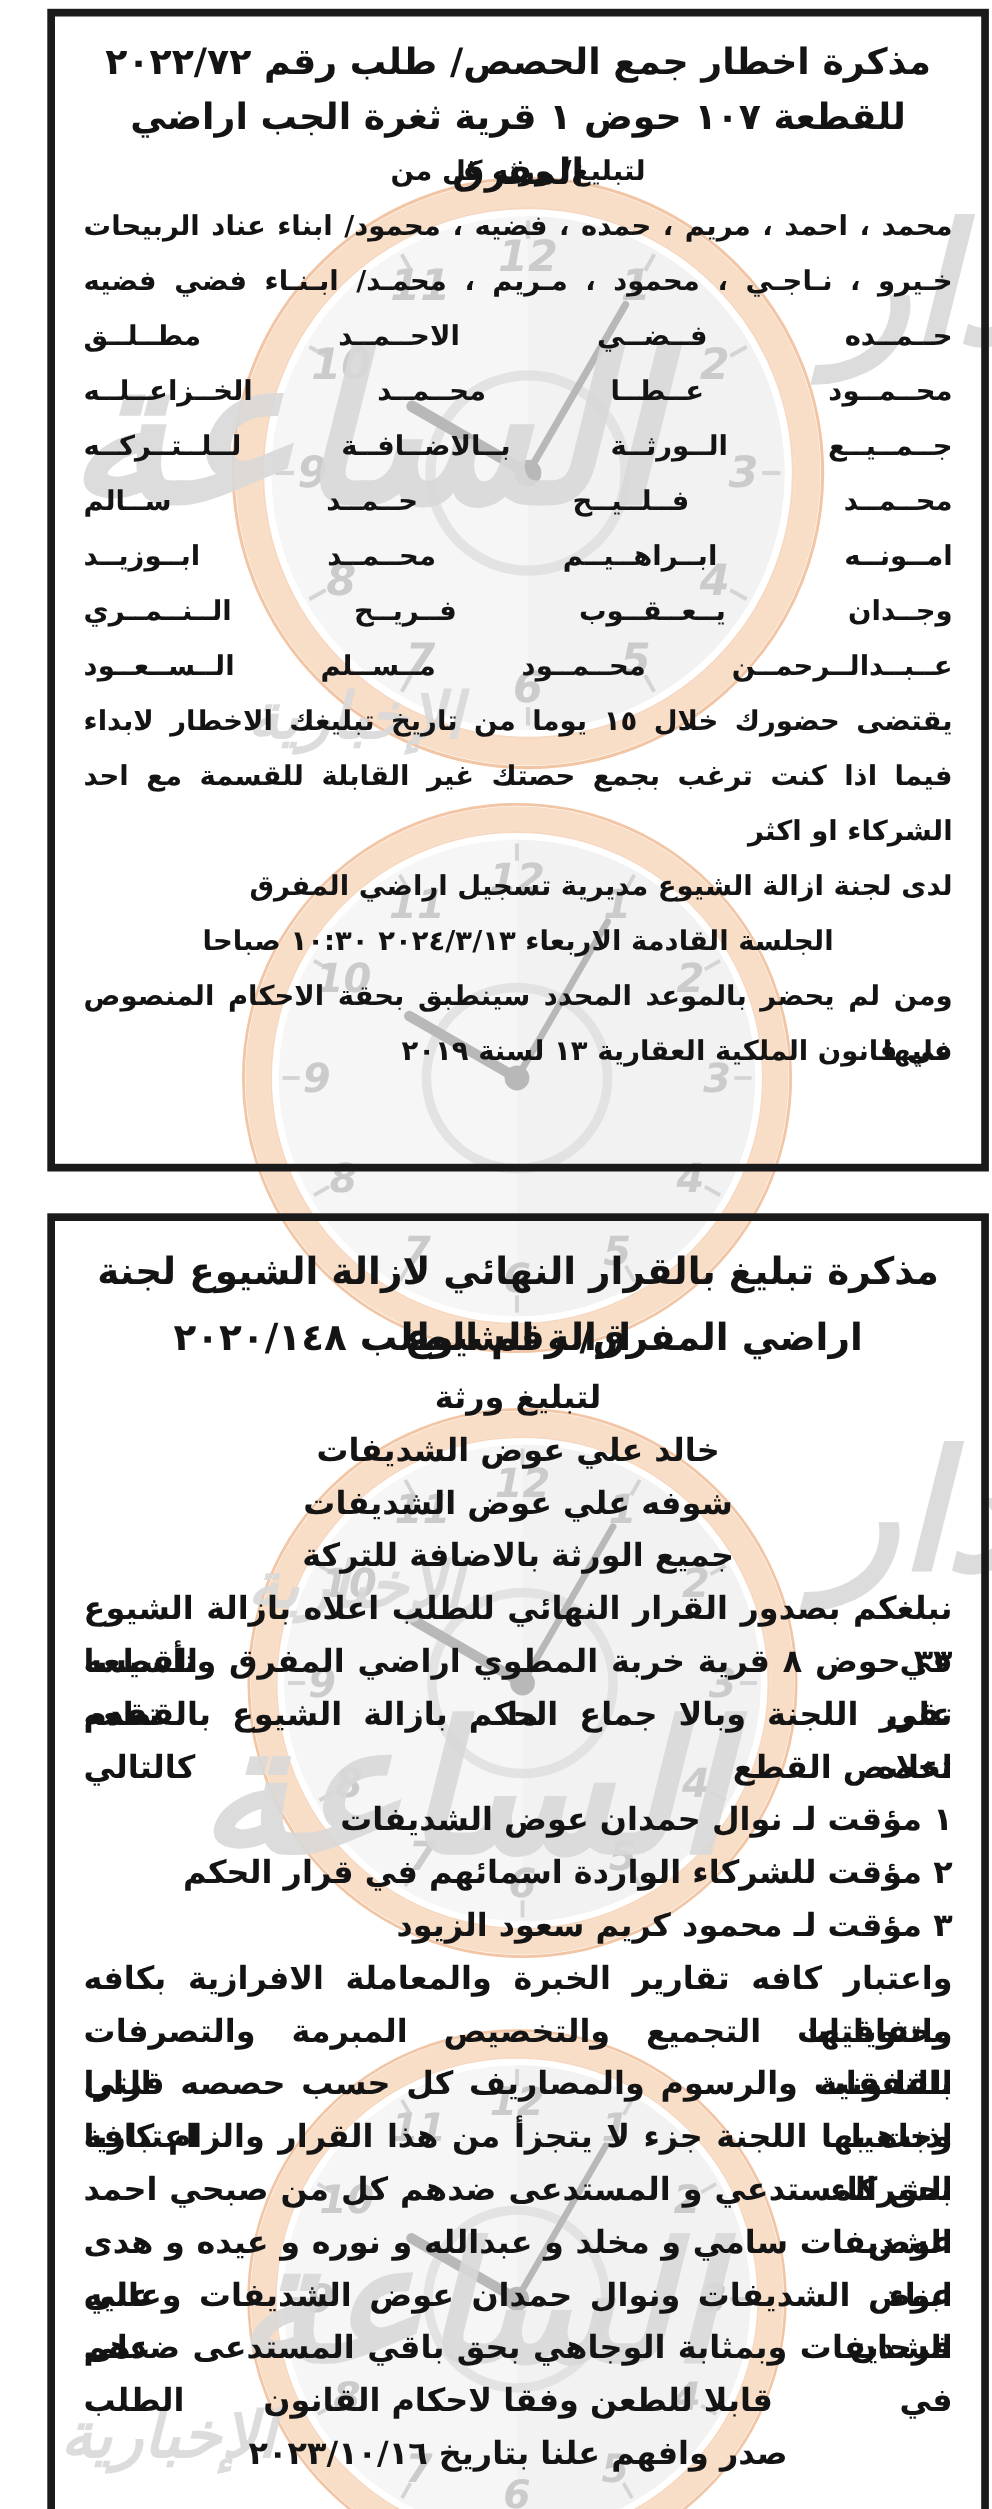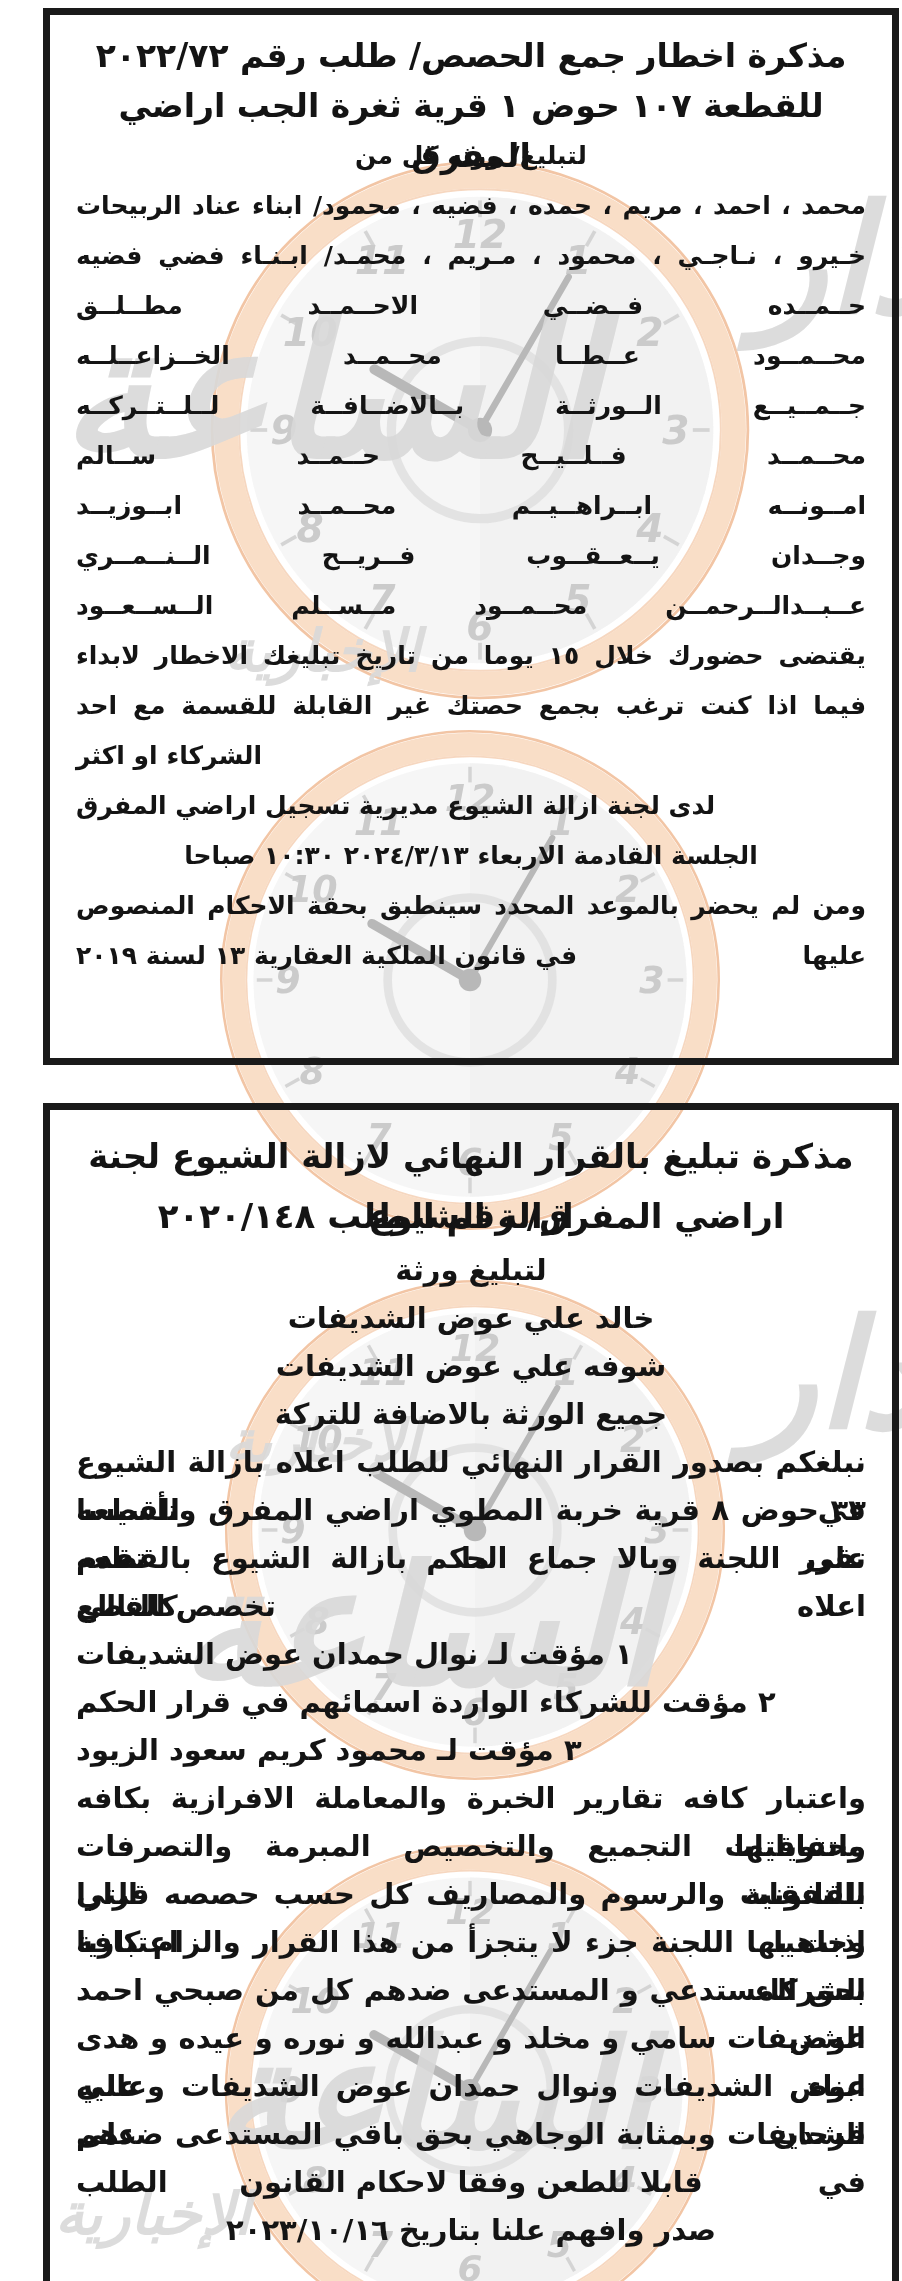--- a/index.html
+++ b/index.html
@@ -38,21 +38,21 @@
   .box2{top:1103px;height:1520px;}
   .line{
     font-weight:700;
     color:#141414;
   }
   .box1 .line{height:50px;line-height:50px;font-size:25px;}
   .box2 .line{height:48px;line-height:48px;font-size:29px;}
   .box1 .t{font-size:33px;}
   .box2 .t{height:60px;line-height:60px;font-size:34px;}
   .c{text-align:center;}
-  .r{text-align:left;}
+  .r{text-align:right;}
   .j{text-align:justify;text-align-last:justify;text-justify:inter-word;}
 </style>
 </head>
 <body>
 
 <div class="page">
 
   <div class="wm">
 
     <svg style="left:200px;top:150px;width:560px;height:560px;" viewBox="0 0 600 600">

